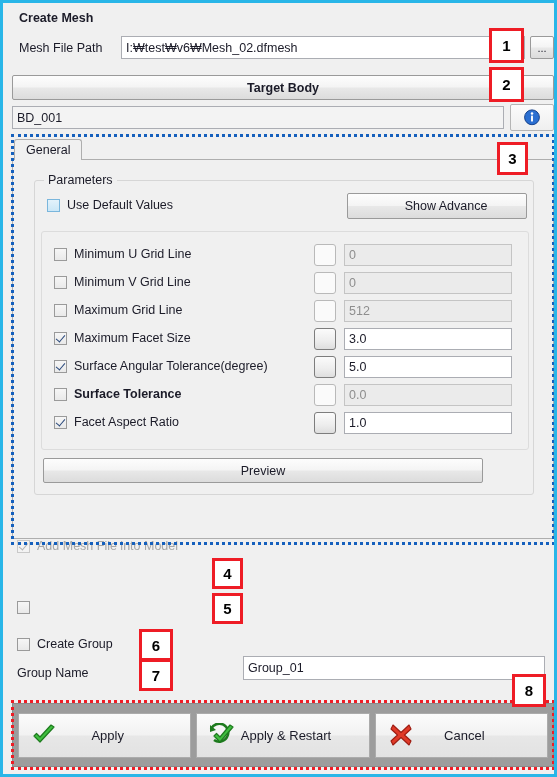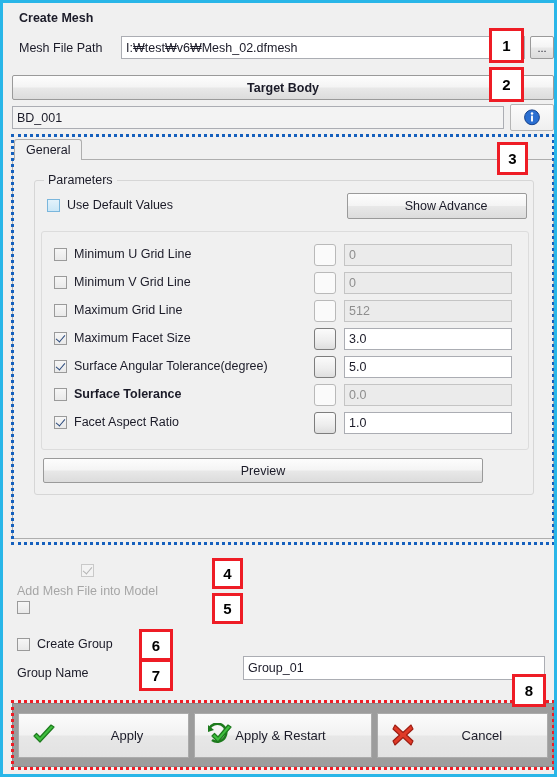--- a/index.html
+++ b/index.html
@@ -213,22 +213,22 @@
   .actbtn .ic {
     width: 30px;
     margin-left: 10px;
     flex: 0 0 auto;
     display: flex;
     align-items: center;
     justify-content: center;
   }
   .actbtn .cap {
     flex: 1 1 auto;
-    text-align: right;
-    padding-right: 45px;
+    text-align: center;
+    padding-right: 34px;
     white-space: nowrap;
   }
 
   .infobtn {
     position: absolute;
     box-sizing: border-box;
     border: 1px solid #b5b5b5;
     border-radius: 2px;
     background: linear-gradient(180deg,#fbfbfb 0%,#efefef 100%);
     display: flex;
@@ -338,21 +338,21 @@
             </div>
 
         </div>
 
         <div class="btn" style="position:absolute;left:8px;top:277px;width:440px;height:25px;">Preview</div>
       </div>
 
     </div>
   </div>
 
-  <div class="cbrow" style="position:absolute;left:14px;top:561px;flex-direction:column;">
+  <div class="cbrow" style="position:absolute;left:14px;top:536px;">
     <span class="cb checked dim"></span>
     <span class="lbl dim">Add Mesh File into Model</span>
   </div>
 
   <div class="cbrow" style="position:absolute;left:14px;top:598px;">
     <span class="cb"></span>
   </div>
 
   <div class="cbrow" style="position:absolute;left:14px;top:634px;">
     <span class="cb"></span>

